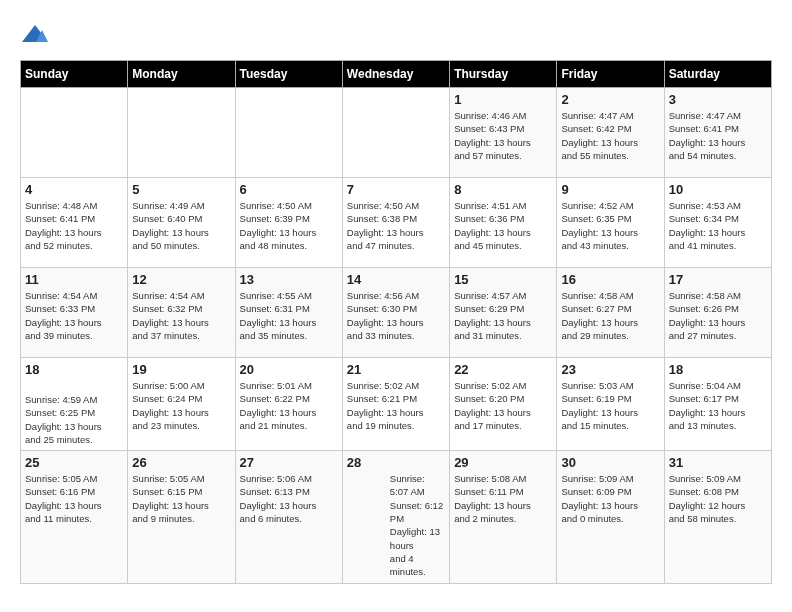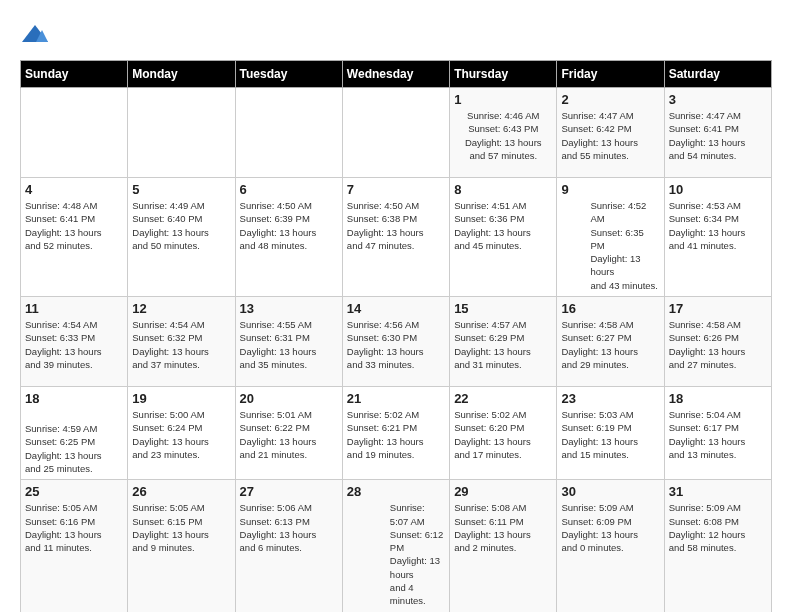--- a/index.html
+++ b/index.html
@@ -123,21 +123,21 @@
       </tr>
   </thead>
   <tbody id="calendar-body">
   <tr>
         <td class="empty"></td>
         <td class="empty"></td>
         <td class="empty"></td>
         <td class="empty"></td>
         <td>
           <span class="day-num">1</span>
-          <div class="cell-info" style="white-space: pre-line; text-align: center;">Sunrise: 4:46 AM
+          <div class="cell-info" style="white-space: pre-line;">Sunrise: 4:46 AM
 Sunset: 6:43 PM
 Daylight: 13 hours
 and 57 minutes.</div>
         </td>
         <td>
           <span class="day-num">2</span>
           <div class="cell-info" style="white-space: pre-line;">Sunrise: 4:47 AM
 Sunset: 6:42 PM
 Daylight: 13 hours
 and 55 minutes.</div>
@@ -181,21 +181,21 @@
         </td>
         <td>
           <span class="day-num">8</span>
           <div class="cell-info" style="white-space: pre-line;">Sunrise: 4:51 AM
 Sunset: 6:36 PM
 Daylight: 13 hours
 and 45 minutes.</div>
         </td>
         <td>
           <span class="day-num">9</span>
-          <div class="cell-info" style="white-space: pre-line; margin-left: 29px;">Sunrise: 4:52 AM
+          <div class="cell-info" style="white-space: pre-line;">Sunrise: 4:52 AM
 Sunset: 6:35 PM
 Daylight: 13 hours
 and 43 minutes.</div>
         </td>
         <td>
           <span class="day-num">10</span>
           <div class="cell-info" style="white-space: pre-line;">Sunrise: 4:53 AM
 Sunset: 6:34 PM
 Daylight: 13 hours
 and 41 minutes.</div>

